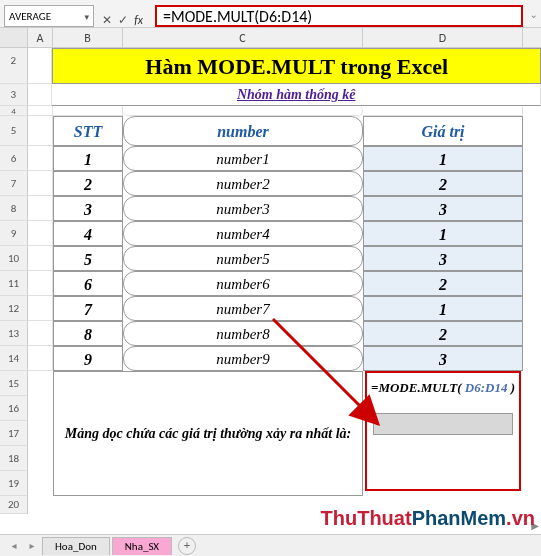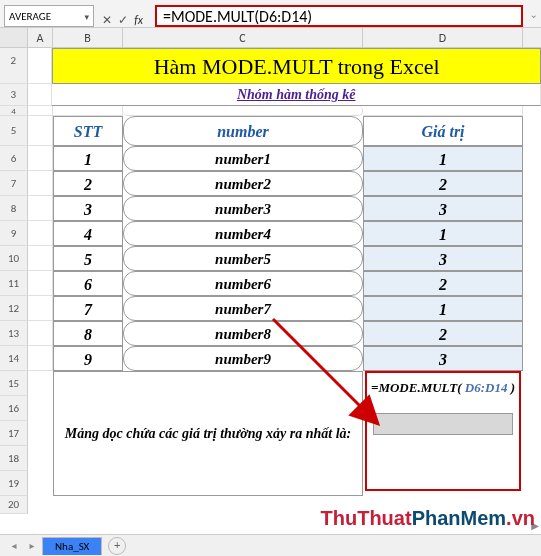--- a/index.html
+++ b/index.html
@@ -120,21 +120,21 @@
 .cC { width: 240px; border-radius: 12px; }
 .cD { width: 160px; }
 
 
 .title-row { height: 36px; }
 .title-row .merged {
   width: 495px;
   background: #ffff00;
   border: 1px solid #999;
   font-size: 22px;
-  font-weight: normal;
+  font-weight: bold;
   color: #000;
   text-align: center;
   line-height: 36px;
   font-family: 'Times New Roman', serif;
 }
 .subtitle-row .merged {
   width: 495px;
   text-align: center;
   font-family: 'Times New Roman', serif;
   font-style: italic;
@@ -156,21 +156,21 @@
 }
 .data-row .cB {
   font-weight: bold;
   font-style: italic;
   font-family: 'Times New Roman', serif;
   font-size: 16px;
   text-align: center;
   border: 1px solid #999;
 }
 .data-row .cC {
-  font-weight: bold;
+  font-weight: normal;
   font-style: italic;
   font-family: 'Times New Roman', serif;
   font-size: 15px;
   text-align: center;
   border: 1px solid #999;
 }
 .data-row .cD {
   font-weight: bold;
   font-style: italic;
   font-family: 'Times New Roman', serif;
@@ -267,21 +267,21 @@
   color: #888;
   font-size: 10px;
 }
 .tab {
   padding: 2px 12px;
   background: #e6e6e6;
   border: 1px solid #bbb;
   border-bottom: none;
   font-size: 11px;
 }
-.tab.active { background: #3b82f6; font-weight: normal; }
+.tab.active { background: #f9a8d4; font-weight: normal; }
 .tab-add {
   width: 18px;
   height: 18px;
   border: 1px solid #bbb;
   border-radius: 50%;
   text-align: center;
   line-height: 15px;
   color: #666;
   margin-left: 4px;
 }
@@ -453,15 +453,16 @@
 
 <span class="scroll-right">▶</span>
 
 <div class="watermark">
   <span class="a">ThuThuat</span><span class="b">PhanMem</span><span class="a">.vn</span>
 </div>
 
 <div class="sheet-tabs">
   <div class="nav-btn">◂</div>
   <div class="nav-btn">▸</div>
+  <div class="tab">Hoa_Don</div>
   <div class="tab active">Nha_SX</div>
   <div class="tab-add">+</div>
 </div>
 
 </body></html>

